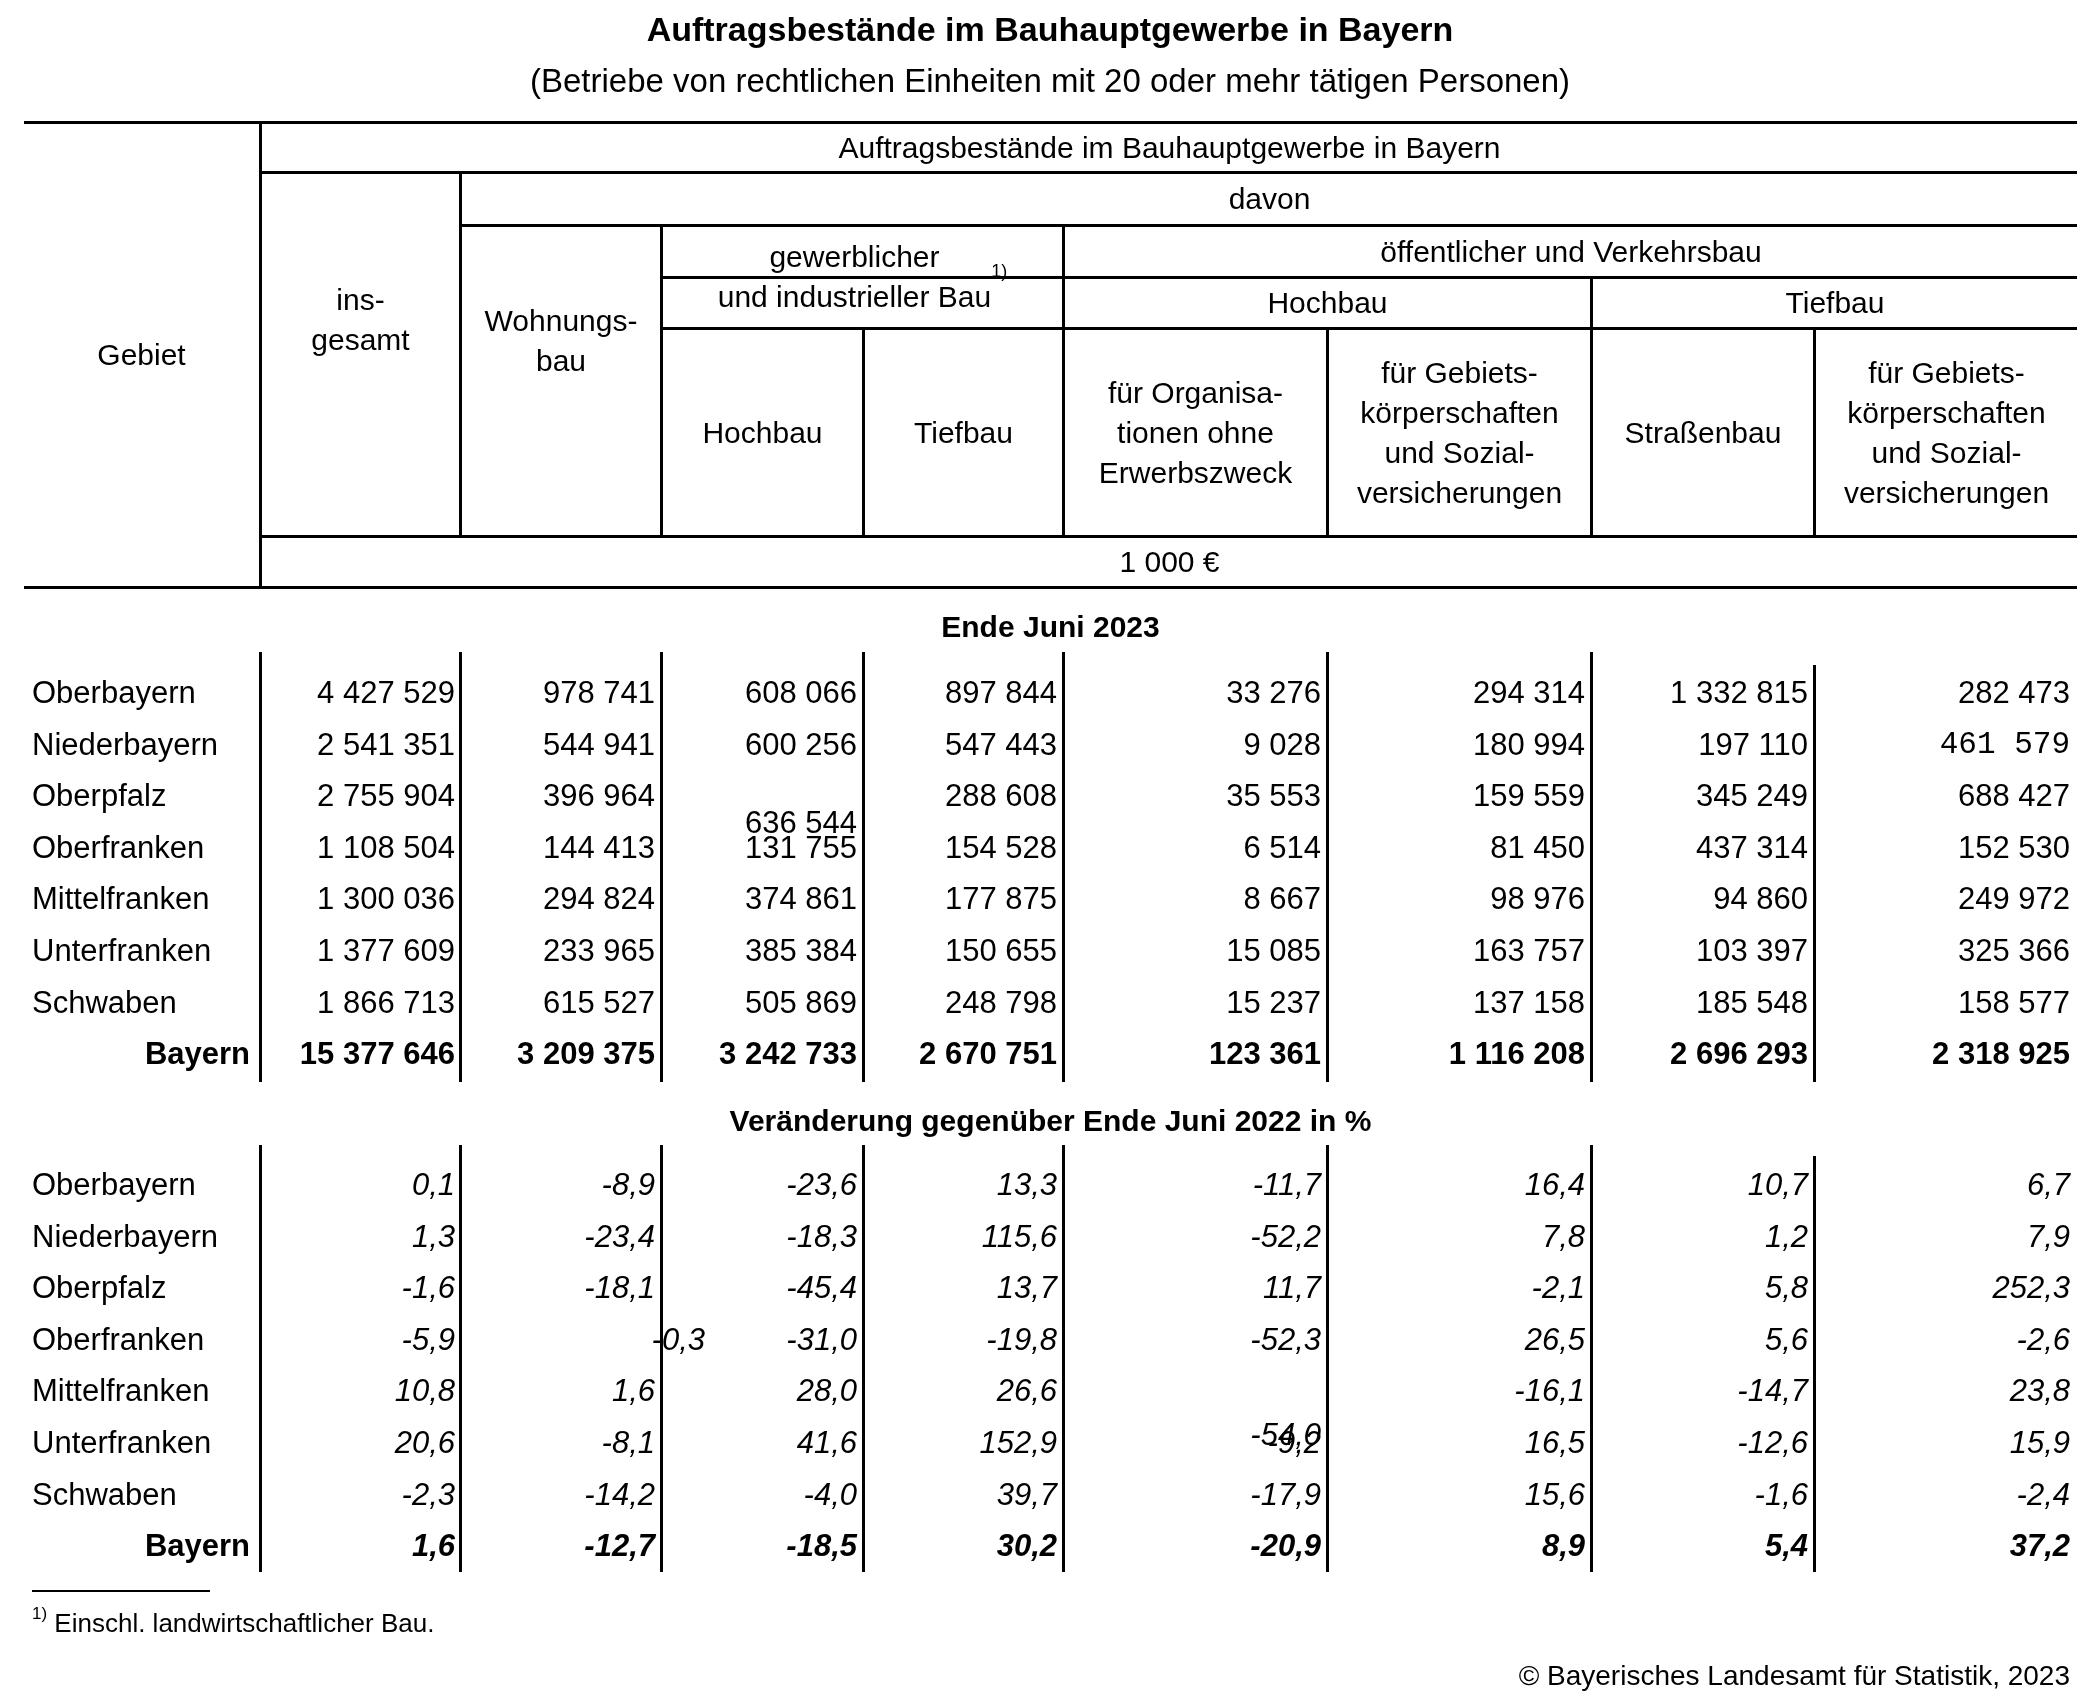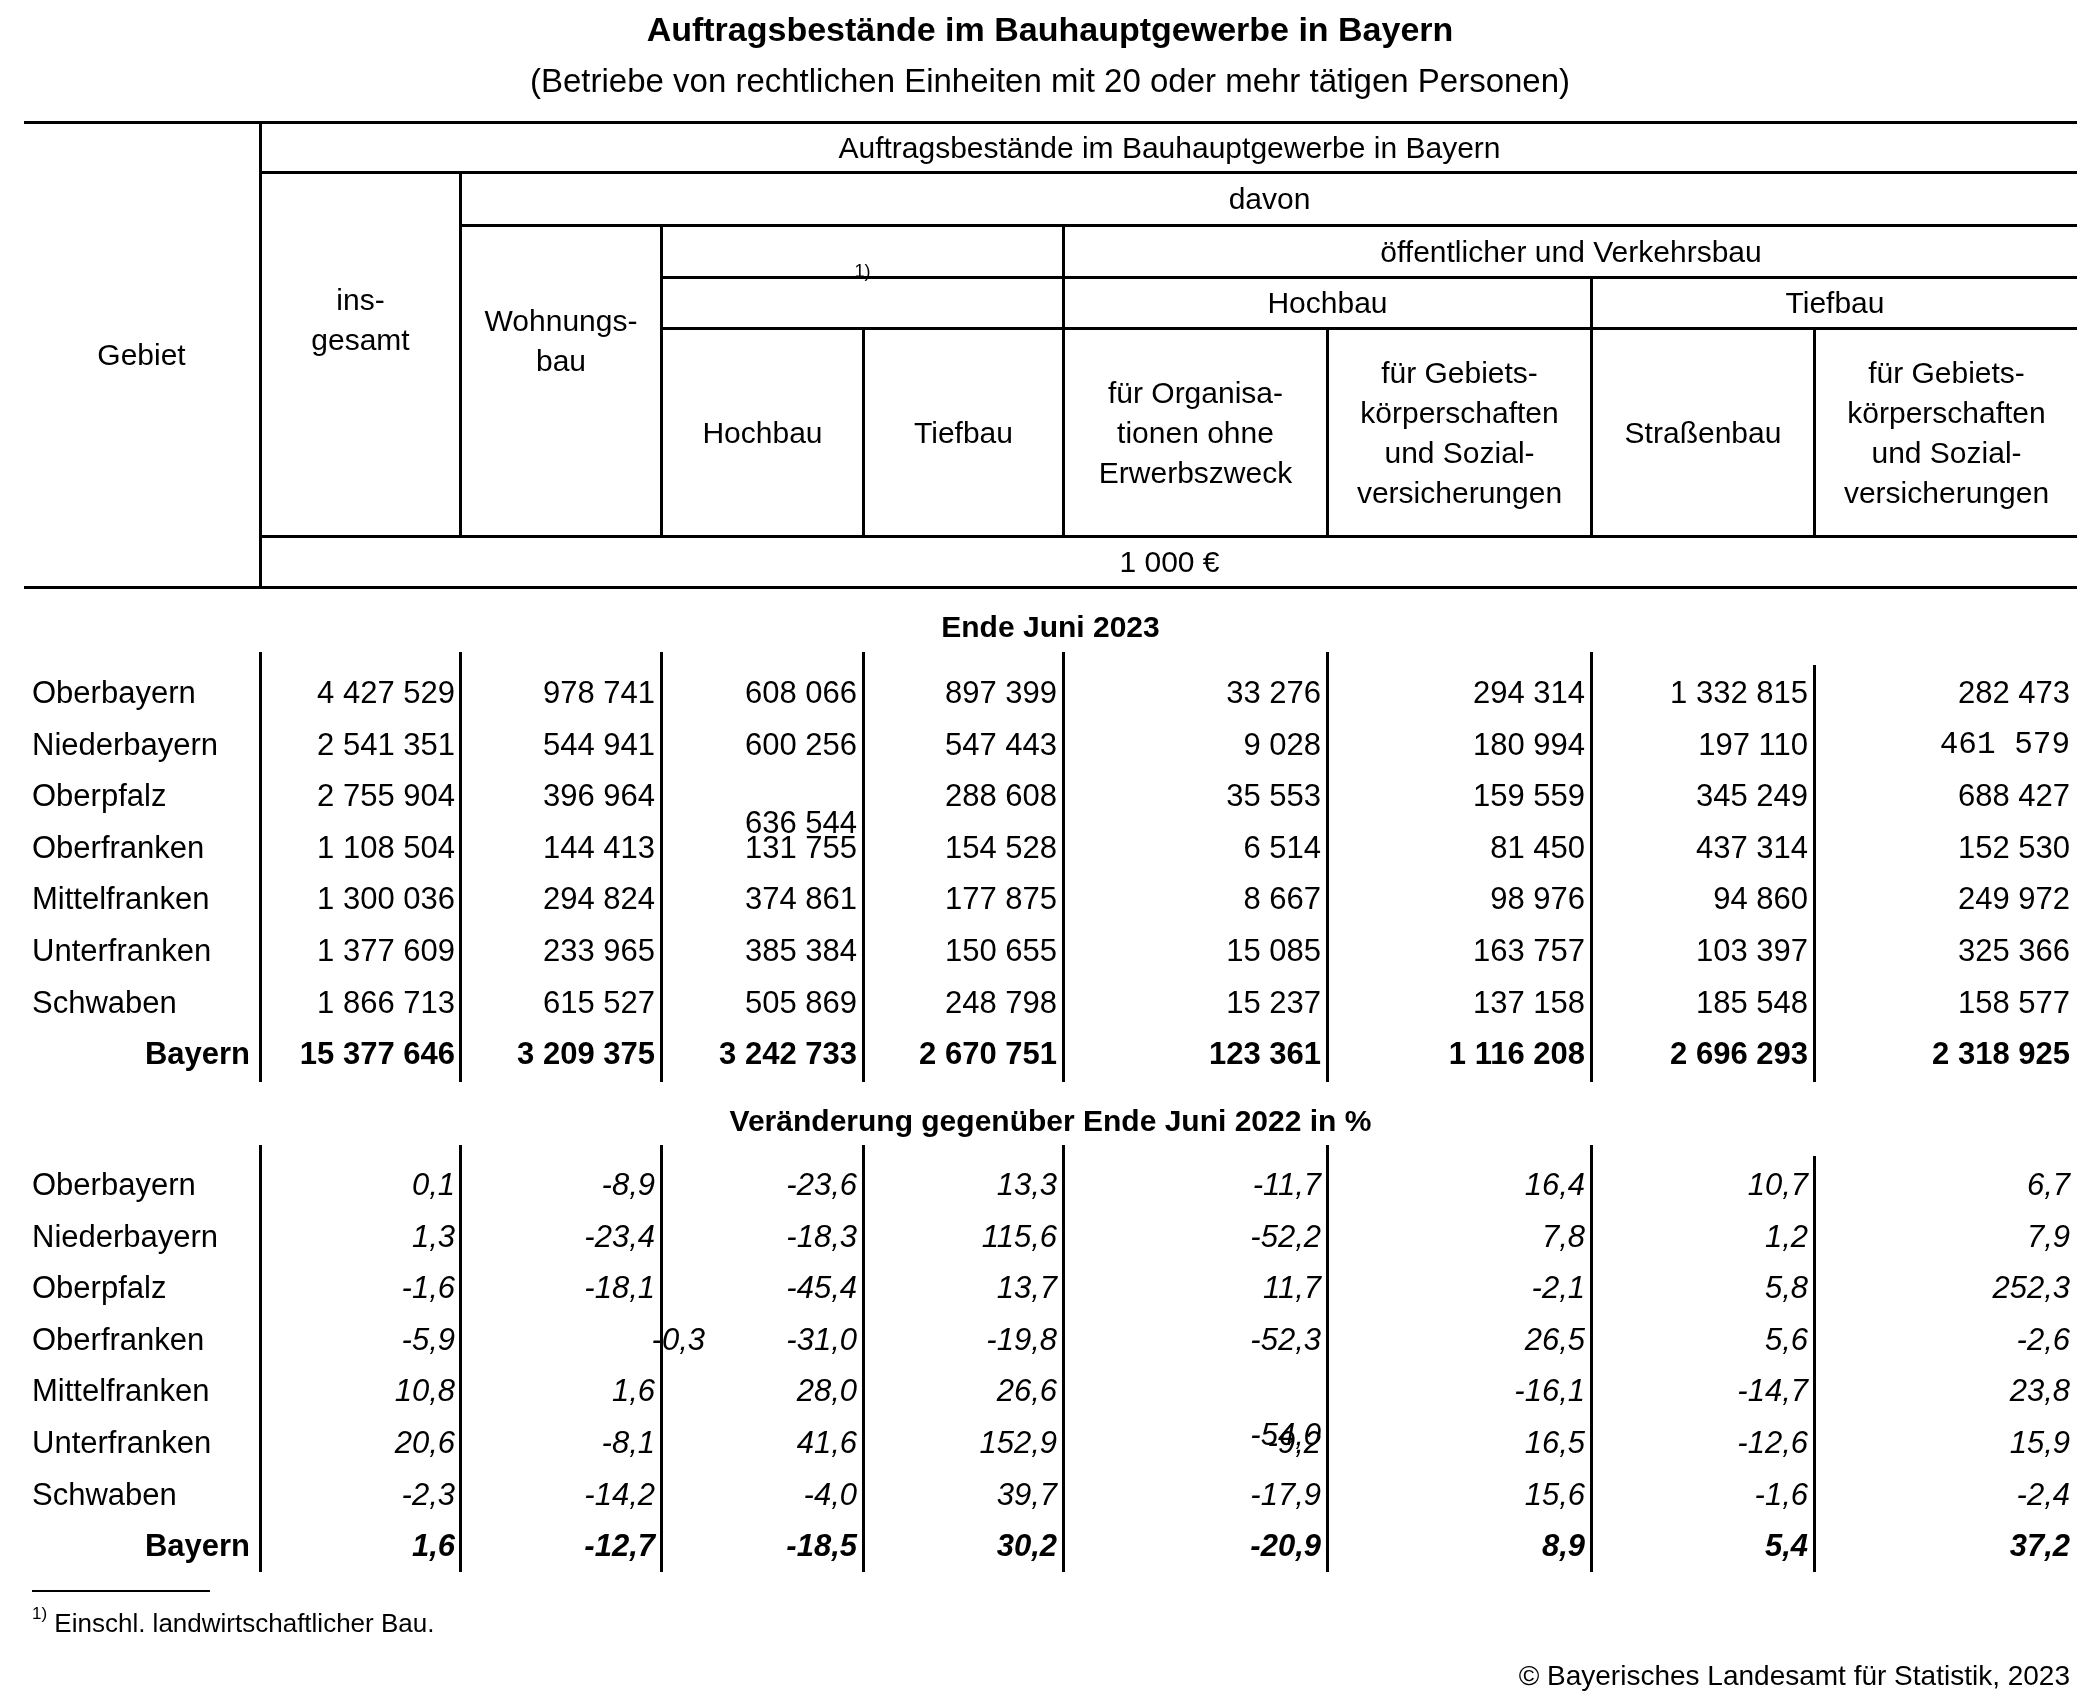--- a/index.html
+++ b/index.html
@@ -50,20 +50,22 @@
   <div class="vline" style="left:1813px;top:328px;height:208px;"></div>
 
   <div class="hcell" style="left:24px;width:235px;top:124px;height:462px;">Gebiet</div>
   <div class="hcell" style="left:262px;width:1815px;top:124px;height:47px;">Auftragsbestände im Bauhauptgewerbe in Bayern</div>
   <div class="hcell" style="left:262px;width:197px;top:174px;height:361px;white-space:pre-line;padding-bottom:70px;box-sizing:border-box;">ins-
 gesamt</div>
   <div class="hcell" style="left:462px;width:1615px;top:174px;height:50px;">davon</div>
   <div class="hcell" style="left:462px;width:198px;top:227px;height:308px;white-space:pre-line;padding-bottom:80px;box-sizing:border-box;">Wohnungs-
 bau</div>
   <div class="hcell" style="left:663px;width:399px;top:227px;height:100px;">
+    <span style="white-space:pre-line;">gewerblicher
+und industrieller Bau</span>
       <sup class="fn">1)</sup>
   </div>
   <div class="hcell" style="left:1065px;width:1012px;top:227px;height:49px;">öffentlicher und Verkehrsbau</div>
   <div class="hcell" style="left:1065px;width:525px;top:279px;height:48px;">Hochbau</div>
   <div class="hcell" style="left:1593px;width:484px;top:279px;height:48px;">Tiefbau</div>
   <div class="hcell" style="left:663px;width:199px;top:330px;height:205px;">Hochbau</div>
   <div class="hcell" style="left:865px;width:197px;top:330px;height:205px;">Tiefbau</div>
   <div class="hcell" style="left:1065px;width:261px;top:330px;height:205px;white-space:pre-line;">für Organisa-
 tionen ohne
 Erwerbszweck</div>
@@ -89,21 +91,21 @@
   <div class="vline" style="left:1326px;top:652px;height:430px;"></div>
   <div class="vline" style="left:1590px;top:652px;height:430px;"></div>
   <div class="vline" style="left:1813px;top:665px;height:417px;"></div>
 </div>
 <div id="sec0">
     <div class="row" style="top: 667px;">
       <span class="lbl">Oberbayern</span>
       <span class="v" style="right: 1645px;">4 427 529</span>
       <span class="v" style="right: 1445px;">978 741</span>
       <span class="v" style="right: 1243px;">608 066</span>
-      <span class="v" style="right: 1043px;">897 399</span>
+      <span class="v" style="right: 1043px;">897 844</span>
       <span class="v" style="right: 779px;">33 276</span>
       <span class="v" style="right: 515px;">294 314</span>
       <span class="v" style="right: 292px;">1 332 815</span>
       <span class="v" style="right: 30px;">282 473</span>
     </div>
     <div class="row" style="top: 718.6px;">
       <span class="lbl">Niederbayern</span>
       <span class="v" style="right: 1645px;">2 541 351</span>
       <span class="v" style="right: 1445px;">544 941</span>
       <span class="v" style="right: 1243px;">600 256</span>

